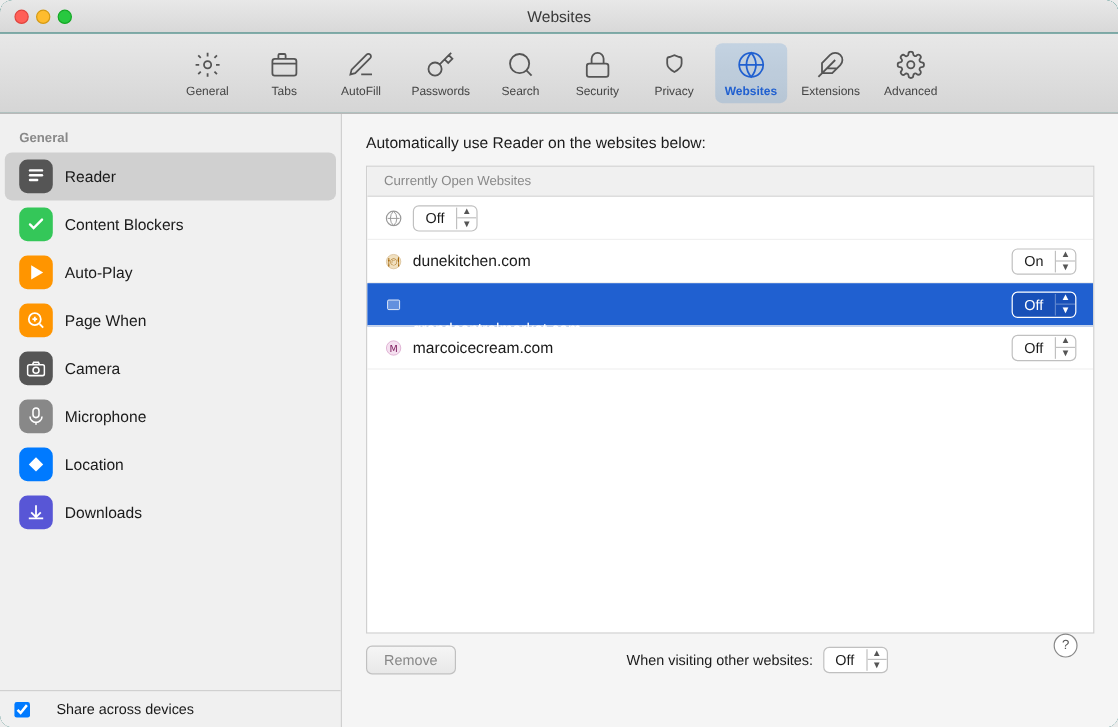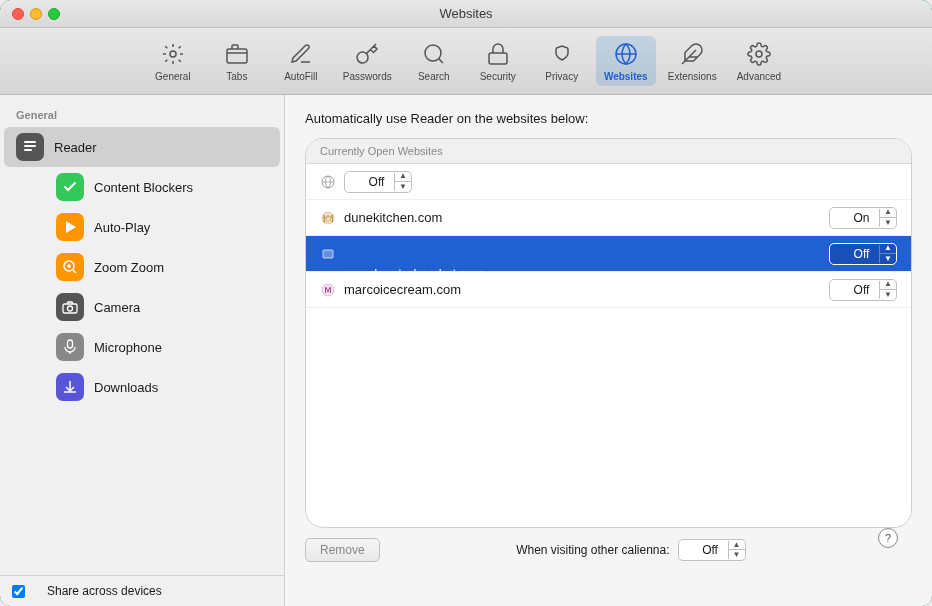--- a/index.html
+++ b/index.html
@@ -121,21 +121,20 @@
       padding: 4px 16px 6px 16px;
       text-transform: none;
     }
     .sidebar-item {
       display: flex;
       align-items: center;
       padding: 6px 12px 6px 16px;
       cursor: pointer;
       gap: 10px;
       border-radius: 0;
-      margin-left: 40px;
     }
     .sidebar-item.selected {
       background: #d0d0d0;
       border-radius: 6px;
       margin: 0 4px;
       padding: 6px 8px 6px 12px;
     }
     .sidebar-icon {
       width: 28px;
       height: 28px;
@@ -186,21 +185,21 @@
       padding: 16px 20px 12px 20px;
     }
     .panel-header {
       font-size: 13px;
       color: #1a1a1a;
       margin-bottom: 12px;
     }
     .table-container {
       background: white;
       border: 1px solid #d0d0d0;
-      border-radius: 18px;
+      border-radius: 0;
       overflow: hidden;
       flex: 1;
       max-height: 390px;
     }
     .table-header {
       background: #f0f0f0;
       padding: 6px 14px;
       font-size: 11px;
       color: #888;
       border-bottom: 1px solid #d8d8d8;
@@ -242,21 +241,20 @@
       align-items: center;
       gap: 2px;
     }
     .stepper-select {
       display: flex;
       align-items: center;
       border: 1px solid #c0c0c0;
       border-radius: 5px;
       overflow: hidden;
       background: white;
-      padding-left: 14px;
     }
     .stepper-select.selected-row {
       border-color: white;
       background: #1850b8;
     }
     .stepper-value {
       padding: 2px 8px;
       font-size: 12px;
       color: #1a1a1a;
       min-width: 36px;
@@ -468,21 +466,21 @@
       </div>
 
       <div class="sidebar-item">
         <div class="sidebar-icon icon-page-zoom">
           <svg width="16" height="16" viewBox="0 0 16 16" fill="none" stroke="white" stroke-width="1.5">
             <circle cx="7" cy="7" r="5"></circle>
             <path d="M14 14l-3-3"></path>
             <path d="M5 7h4M7 5v4" stroke="white" stroke-width="1.5"></path>
           </svg>
         </div>
-        <span class="sidebar-item-label">Zoom Zoom</span>
+        <span class="sidebar-item-label">Page When</span>
       </div>
 
       <div class="sidebar-item">
         <div class="sidebar-icon icon-camera">
           <svg width="16" height="16" viewBox="0 0 16 16" fill="none" stroke="white" stroke-width="1.3">
             <rect x="1" y="5" width="14" height="9" rx="1.5"></rect>
             <circle cx="8" cy="9.5" r="2.5"></circle>
             <path d="M5 5l1-2h4l1 2"></path>
           </svg>
         </div>
@@ -493,20 +491,28 @@
         <div class="sidebar-icon icon-microphone">
           <svg width="16" height="16" viewBox="0 0 16 16" fill="none" stroke="white" stroke-width="1.3">
             <rect x="5.5" y="1" width="5" height="8" rx="2.5"></rect>
             <path d="M3 8a5 5 0 0010 0M8 13v2"></path>
           </svg>
         </div>
         <span class="sidebar-item-label">Microphone</span>
       </div>
 
 
+      <div class="sidebar-item">
+        <div class="sidebar-icon icon-location">
+          <svg width="16" height="16" viewBox="0 0 16 16" fill="white">
+            <polygon points="2,8 8,2 14,8 8,14"></polygon>
+          </svg>
+        </div>
+        <span class="sidebar-item-label">Location</span>
+      </div>
 
       <div class="sidebar-item">
         <div class="sidebar-icon icon-downloads">
           <svg width="16" height="16" viewBox="0 0 16 16" fill="none" stroke="white" stroke-width="1.5">
             <path d="M8 2v9M4 8l4 4 4-4"></path>
             <path d="M2 13h12"></path>
           </svg>
         </div>
         <span class="sidebar-item-label">Downloads</span>
       </div>
@@ -595,21 +601,21 @@
                 <div class="stepper-arrow">▼</div>
               </div>
             </div>
           </div>
         </div>
       </div>
 
       <div class="bottom-row">
         <button class="remove-btn">Remove</button>
         <div class="other-websites">
-          <span>When visiting other calienna:</span>
+          <span>When visiting other websites:</span>
           <div class="stepper-select">
             <span class="stepper-value">Off</span>
             <div class="stepper-arrows">
               <div class="stepper-arrow">▲</div>
               <div class="stepper-arrow">▼</div>
             </div>
           </div>
         </div>
         <div style="width:30px"></div>
       </div>

